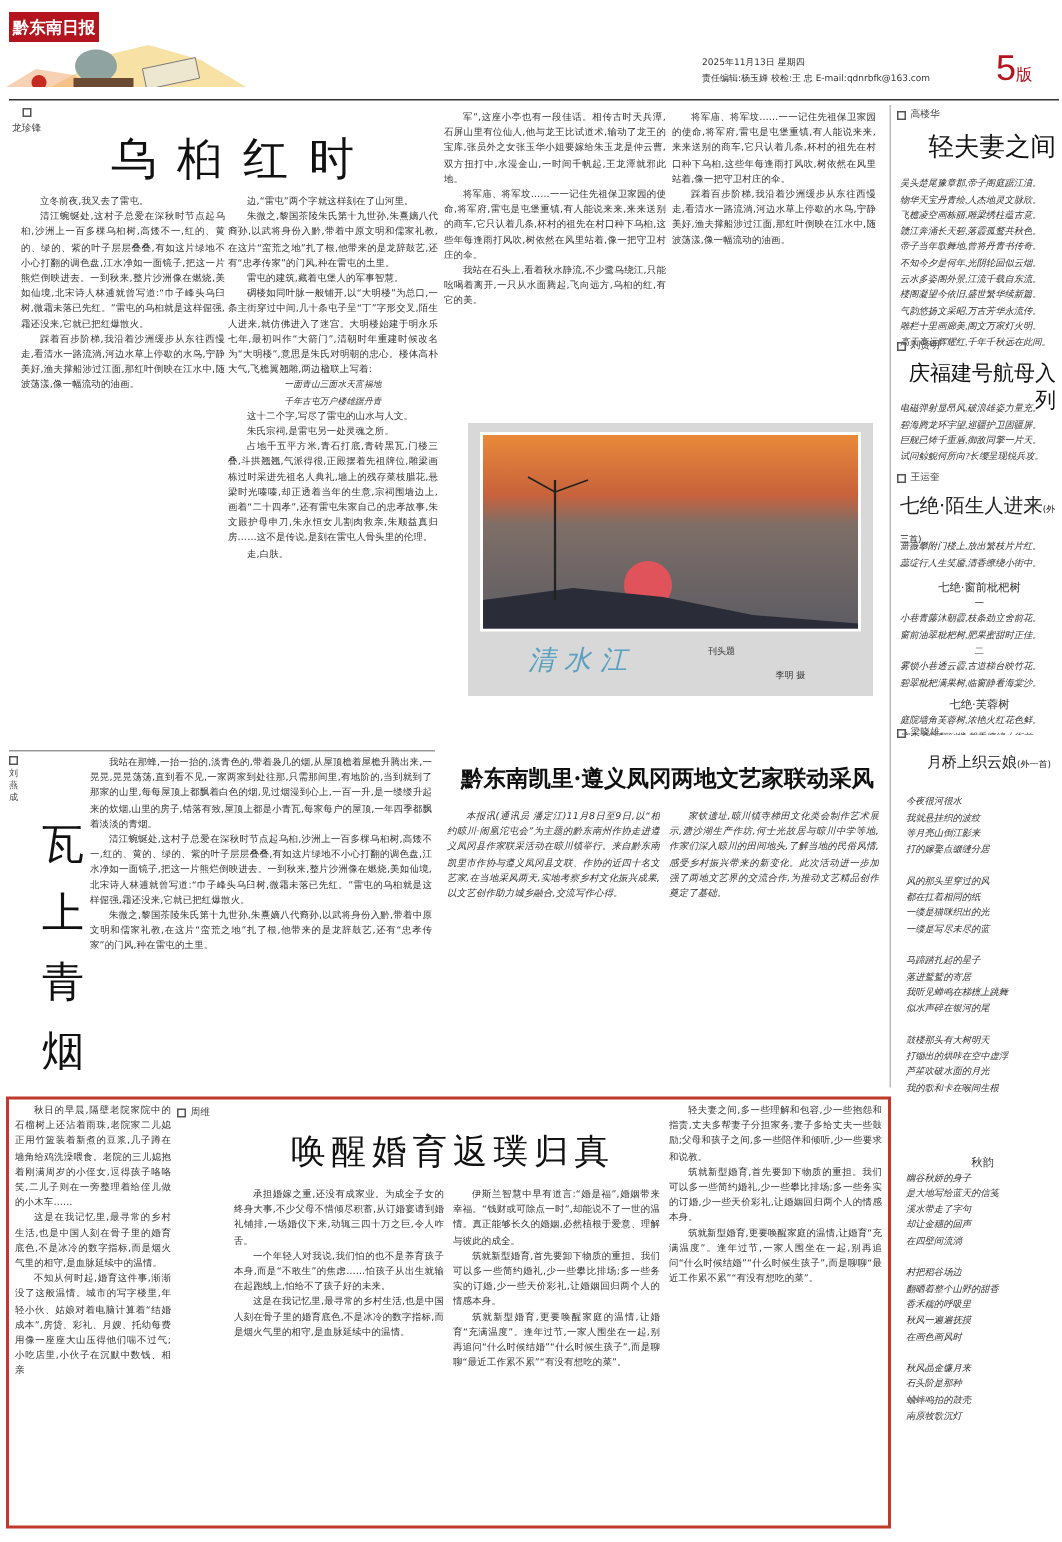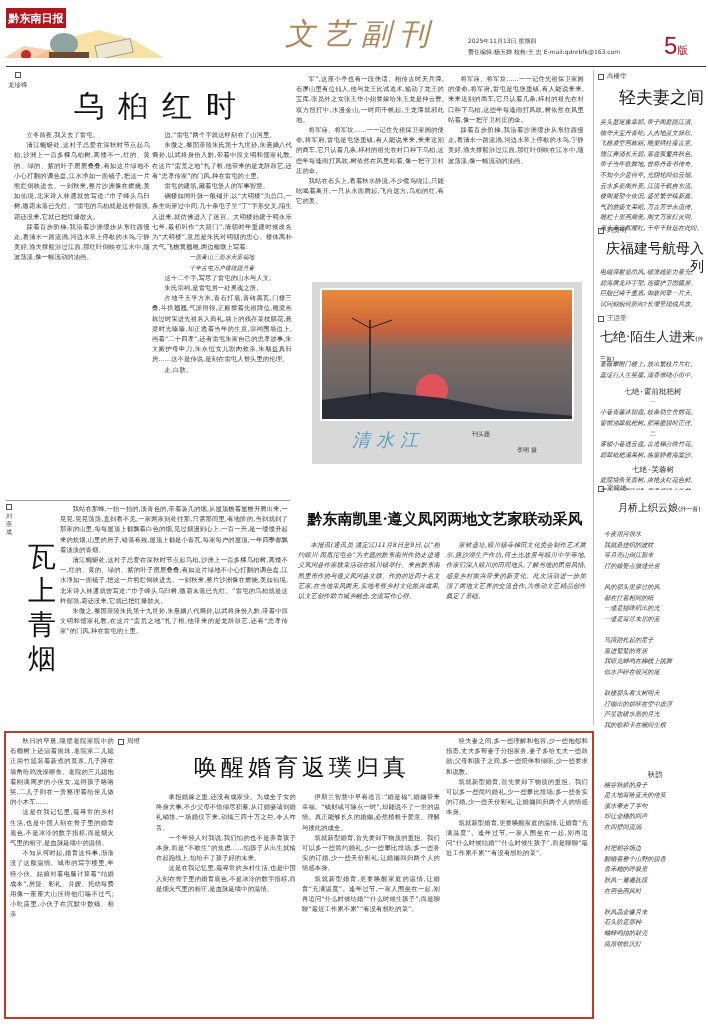--- a/index.html
+++ b/index.html
@@ -1,20 +1,20 @@
 <!DOCTYPE html>
 <html><head>
 <meta charset="utf-8">
 <style>
   *{box-sizing:border-box;margin:0;padding:0}
   body{width:708px;height:1028px;background:#fff;font-family:"DejaVu Sans","Liberation Sans",sans-serif;color:#222;position:relative;overflow:hidden}
   .abs{position:absolute}
   .txt{font-size:6.3px;line-height:10.2px;color:#333;text-align:justify;letter-spacing:0.1px;overflow:hidden}
   .txt p{text-indent:2em}
-  .poem{font-family:Liberation Mono, monospace;font-style:italic;font-size:6.2px;line-height:10.6px;color:#333;overflow:hidden}
+  .poem{font-family:Liberation Serif, serif;font-style:italic;font-size:6.2px;line-height:10.6px;color:#333;overflow:hidden}
   .byline{font-size:6.5px;color:#444;display:flex;align-items:center;gap:3px}
   .byline .box{display:inline-block;width:6px;height:6px;border:1px solid #555}
   .title{font-family:"DejaVu Sans","Liberation Sans",sans-serif;font-weight:300;color:#111;text-align:right}
   .hr{position:absolute;height:1px;background:#999}
 </style>
 </head>
 <body>
 
 <div class="abs" style="left:0;top:0;width:708px;height:58px;">
   <div class="abs" style="left:6px;top:8px;width:60px;height:20px;background:#b3141d;color:#fff;font-size:11px;font-weight:bold;display:flex;align-items:center;justify-content:center;font-family:'DejaVu Serif',serif;">
@@ -24,21 +24,20 @@
   <div class="abs" style="left:4px;top:28px;width:160px;height:30px;">
     <svg width="160" height="30" viewBox="0 0 160 30">
       <path d="M30 30 L70 8 L95 2 L130 12 L160 30 Z" fill="#f2c85a" opacity="0.55"></path>
       <path d="M0 30 L20 18 L45 22 L60 30 Z" fill="#f0a36a" opacity="0.5"></path>
       <ellipse cx="60" cy="16" rx="14" ry="11" fill="#8fa3a0"></ellipse>
       <rect x="45" y="24" width="40" height="6" fill="#6b4a34"></rect>
       <rect x="92" y="14" width="36" height="14" fill="#eee7d0" stroke="#777" stroke-width="0.6" transform="rotate(-12 110 21)"></rect>
       <circle cx="22" cy="27" r="5" fill="#c62b22"></circle>
     </svg>
   </div>
-  <div class="abs" style="left:285px;top:14px;font-family:'DejaVu Serif',serif;font-size:30px;letter-spacing:8px;color:#b08656;font-style:italic;">文艺副刊</div>
   <div class="abs" style="left:468px;top:37px;font-size:6px;color:#333;">2025年11月13日  星期四</div>
   <div class="abs" style="left:468px;top:48px;font-size:6px;color:#333;">责任编辑:杨玉婵  校检:王 忠  E-mail:qdnrbfk@163.com</div>
   <div class="abs" style="left:664px;top:32px;color:#b3141d;">
     <span style="font-size:24px;font-family:'Liberation Sans',sans-serif;">5</span><span style="font-size:11px;">版</span>
   </div>
 </div>
 <div class="hr" style="left:6px;top:66px;width:700px;height:1px;background:#333;"></div>
 
 <div class="abs byline" style="left:8px;top:72px;flex-direction:column;">
     <span class="box"></span>
@@ -103,21 +102,21 @@
   </div>
 <div class="abs txt" style="left:446px;top:540px;width:140px;height:170px;font-style:italic;">
     <p>家钦遗址,晾川镇寺梯田文化类会制作艺术展示,溏沙湖生产作坊,何士光故居与晾川中学等地,作家们深入晾川的田间地头,了解当地的民俗风情,感受乡村振兴带来的新变化。此次活动进一步加强了两地文艺界的交流合作,为推动文艺精品创作奠定了基础。</p>
   </div>
 
 <div class="hr" style="left:6px;top:500px;width:284px;"></div>
 <div class="abs" style="left:6px;top:504px;font-size:6px;width:8px;line-height:8px;color:#444;">
   <span class="box" style="display:block;width:6px;height:6px;border:1px solid #555;margin-bottom:2px;"></span>
   <span>刘燕成</span>
 </div>
-<div class="abs title" style="left:20px;top:540px;width:36px;font-size:28px;line-height:34px;">瓦上青烟</div>
+<div class="abs title" style="left:20px;top:540px;width:36px;font-size:28px;line-height:46px;">瓦上青烟</div>
 <div class="abs txt" style="left:60px;top:504px;width:228px;height:212px;">
   <p>我站在那蜂,一抬一抬的,淡青色的,带着袅几的烟,从屋顶檐着屋檐升腾出来,一晃晃,晃晃荡荡,直到看不见,一家两家到处往那,只需那间里,有地阶的,当到就到了那家的山里,每每屋顶上都飘着白色的烟,见过烟漫到心上,一百一升,是一缕缕升起来的炊烟,山里的房子,错落有致,屋顶上都是小青瓦,每家每户的屋顶,一年四季都飘着淡淡的青烟。</p>
   <p>清江蜿蜒处,这村子总爱在深秋时节点起乌桕,沙洲上一百多棵乌桕树,高矮不一,红的、黄的、绿的、紫的叶子层层叠叠,有如这片绿地不小心打翻的调色盘,江水净如一面镜子,把这一片熊烂倒映进去。一到秋来,整片沙洲像在燃烧,美如仙境,北宋诗人林逋就曾写道:“巾子峰头乌臼树,微霜未落已先红。”雷屯的乌桕就是这样倔强,霜还没来,它就已把红爆散火。</p>
   <p>朱微之,黎国茶陵朱氏第十九世孙,朱熹嫡八代裔孙,以武将身份入黔,带着中原文明和儒家礼教,在这片“蛮荒之地”扎了根,他带来的是龙辞鼓艺,还有“忠孝传家”的门风,种在雷屯的土里。</p>
 </div>
 
 <div class="abs" style="left:4px;top:731px;width:590px;height:288px;border:2.5px solid #c0392b;"></div>
 <div class="abs byline" style="left:118px;top:737px;text-align:right;">
     <span class="box"></span>
     <span>周维</span>

